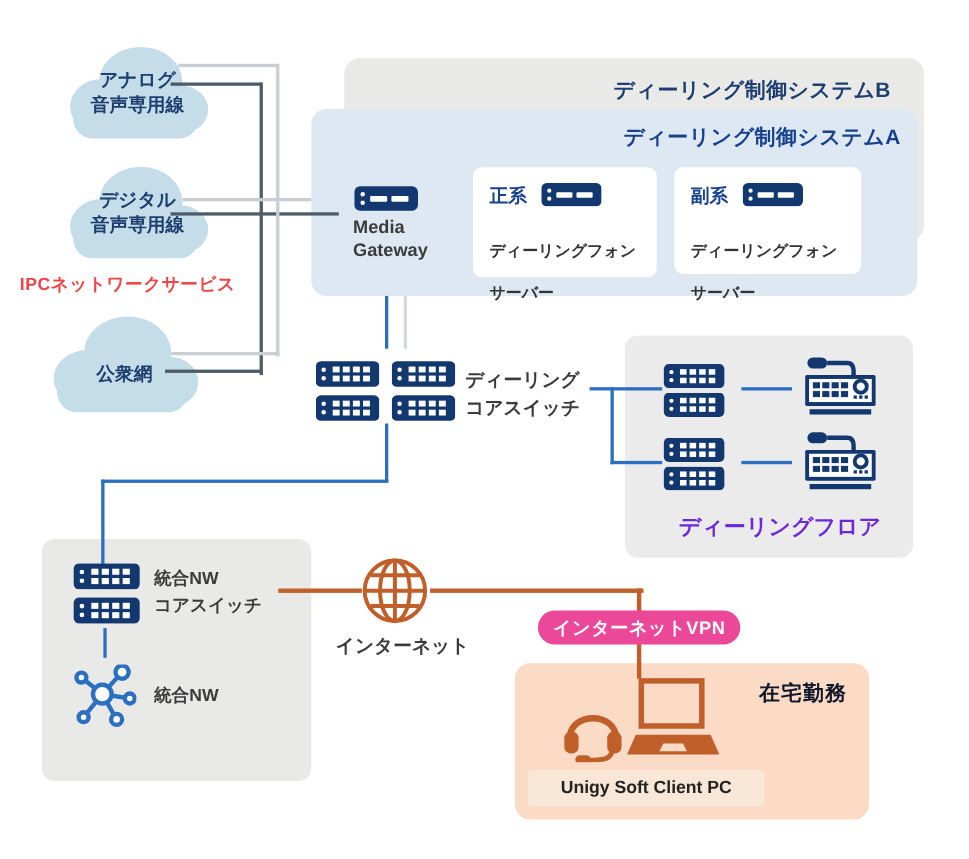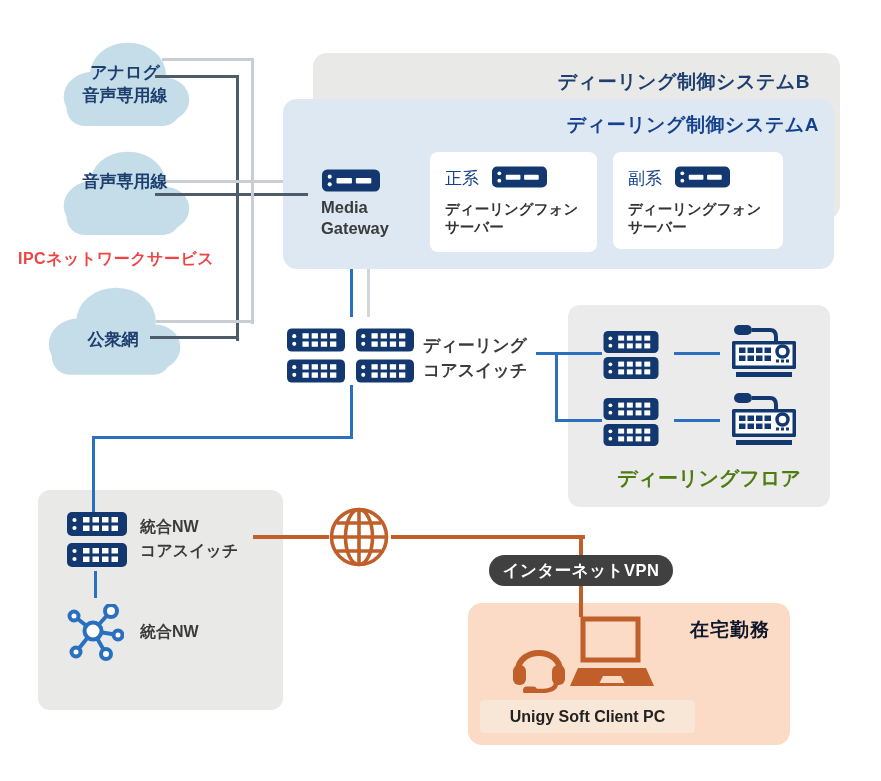--- a/index.html
+++ b/index.html
@@ -24,26 +24,26 @@
   .box-office{background:#e9e9e8;border-radius:12px;}
   .box-remote{background:#fbdbc6;}
   .box-title-b{color:#1d3e6f;font-size:19px;font-weight:bold;text-align:right;padding:16px 30px 0 0;letter-spacing:.5px;}
   .box-title-a{color:#16418f;font-size:19px;font-weight:bold;text-align:right;padding:13px 15px 0 0;letter-spacing:.5px;}
   .cloud-label{color:#1d3e6f;font-size:17px;font-weight:bold;text-align:center;line-height:23px;}
   .cloud-label span{display:block;}
   .ipc-label{color:#ef4444;font-size:16px;font-weight:bold;letter-spacing:.5px;}
   .dark-label{color:#3b3b3b;font-weight:bold;}
   .dark-label span{display:block;}
   .card{position:absolute;background:#fff;border-radius:8px;}
-  .card-tag{position:absolute;left:15px;top:15px;color:#16418f;font-size:17px;font-weight:normal;}
+  .card-tag{position:absolute;left:15px;top:15px;color:#16418f;font-size:17px;font-weight:bold;}
   .card-icon{position:absolute;left:62px;top:14px;}
   .card-name{position:absolute;left:15px;top:48px;color:#333;font-size:14.5px;font-weight:600;line-height:18px;}
-  .card-name span{display:block;}
-  .navy-title{color:#4d7c0f;font-weight:bold;}
-  .badge{position:absolute;background:#404040;border-radius:16px;color:#fff;font-size:16.5px;font-weight:bold;
+  .card-name span{display:block;margin-top:20px;}
+  .navy-title{color:#6d28d9;font-weight:bold;}
+  .badge{position:absolute;background:#ec4899;border-radius:16px;color:#fff;font-size:16.5px;font-weight:bold;
          display:flex;align-items:center;justify-content:center;letter-spacing:.5px;}
   .remote-title{color:#0f172a;font-size:19px;font-weight:bold;letter-spacing:1px;}
   .client-strip{position:absolute;background:#f8e6d6;border-radius:4px;display:flex;align-items:center;justify-content:center;
                 color:#222;font-size:16px;font-weight:bold;}
 </style>
 </head>
 <body>
 
 <div id="canvas">
 
@@ -187,20 +187,21 @@
 
   <div class="hline orangeline" style="left:253px;top:535px;width:76px"></div>
   <div class="hline orangeline" style="left:391px;top:535px;width:194px"></div>
   <div class="vline orangeline" style="left:579px;top:535px;height:82px"></div>
 
   <div class="abs cloud-label" style="left:52px;top:61px;width:146px">
     <span>アナログ</span>
     <span>音声専用線</span>
   </div>
   <div class="abs cloud-label" style="left:52px;top:170px;width:146px">
+    <span>デジタル</span>
     <span>音声専用線</span>
   </div>
   <div class="abs cloud-label" style="left:36px;top:328px;width:154px">
     <span>公衆網</span>
   </div>
   <div class="abs ipc-label" style="left:18px;top:249px">IPCネットワークサービス</div>
 
   <svg class="abs" style="left:322px;top:169px" width="58" height="23">
       <use href="#sym-server"></use>
     </svg>
@@ -278,20 +279,21 @@
     <span>コアスイッチ</span>
   </div>
   <svg class="abs" style="left:66px;top:604px" width="58" height="58">
       <use href="#sym-molecule"></use>
     </svg>
   <div class="abs dark-label" style="left:140px;top:622px;font-size:16px">統合NW</div>
 
   <svg class="abs" style="left:328px;top:506px" width="62" height="62">
       <use href="#sym-globe"></use>
     </svg>
+  <div class="abs dark-label" style="left:296px;top:576px;width:140px;text-align:center;font-size:17px">インターネット</div>
 
   <div class="badge" style="left:489px;top:555px;width:184px;height:31px">インターネットVPN</div>
 
   <div class="abs remote-title" style="left:690px;top:617px">在宅勤務</div>
   <svg class="abs" style="left:510px;top:635px" width="58" height="58">
       <use href="#sym-headset"></use>
     </svg>
   <svg class="abs" style="left:570px;top:615px" width="84" height="78">
       <use href="#sym-laptop"></use>
     </svg>

